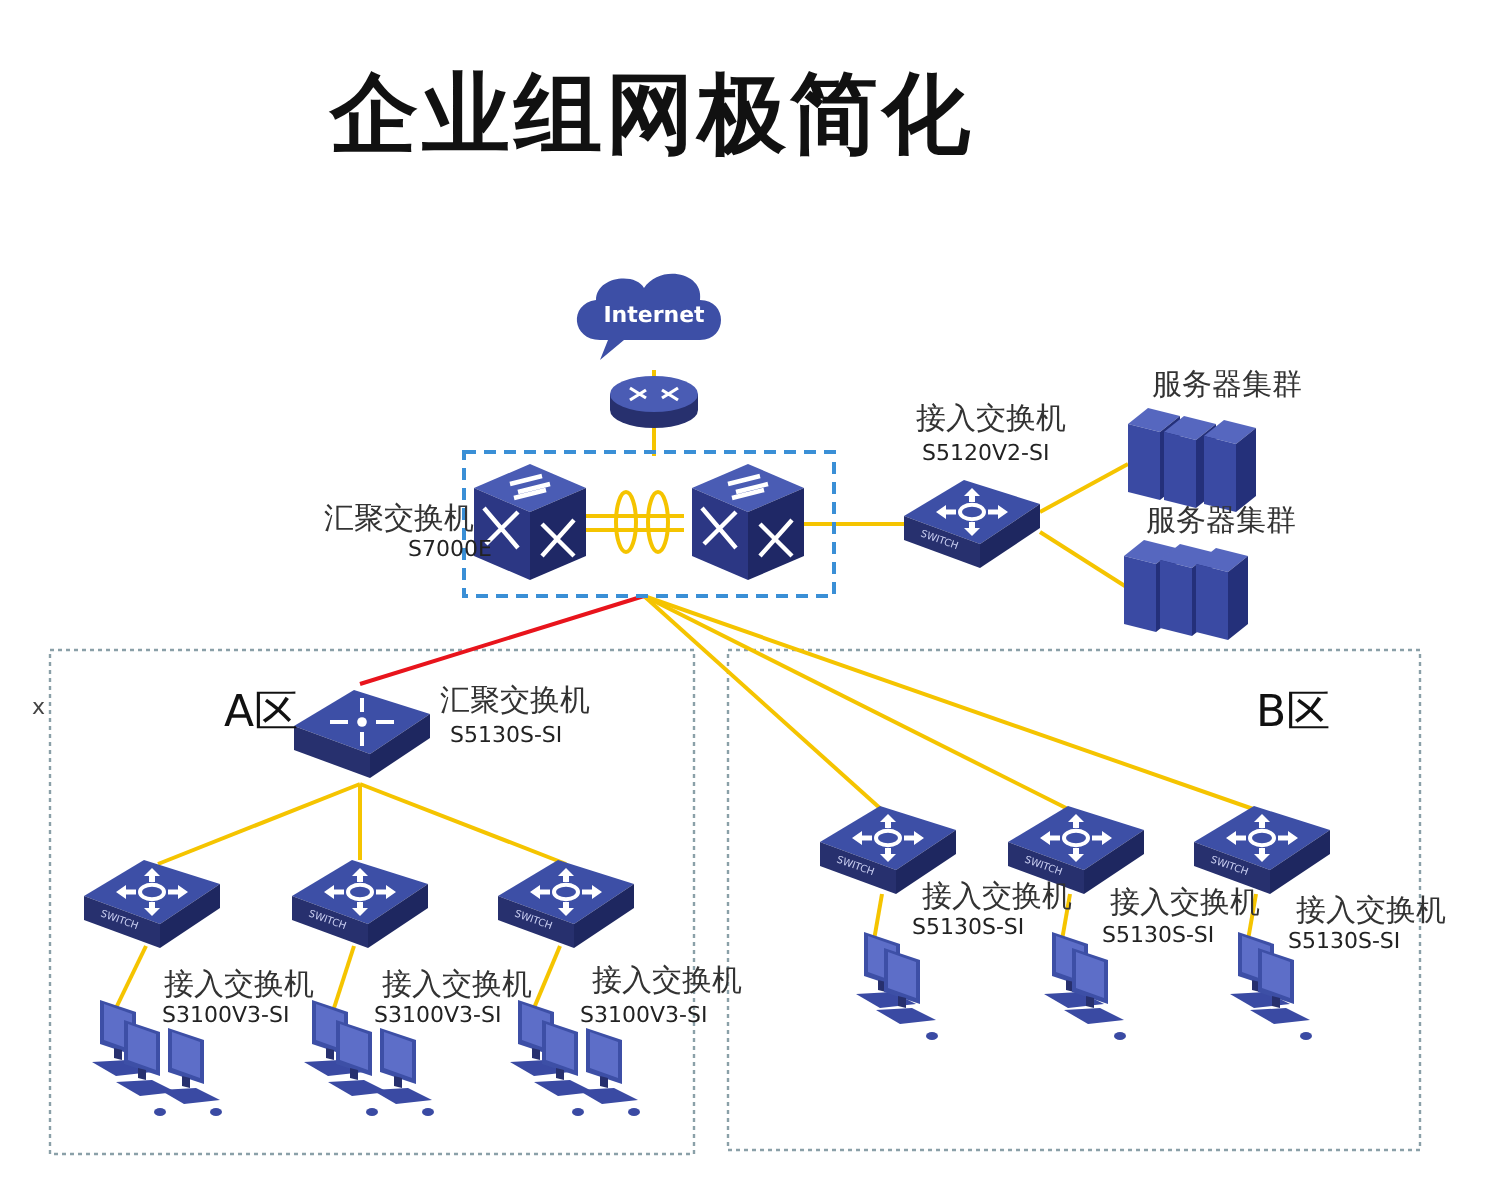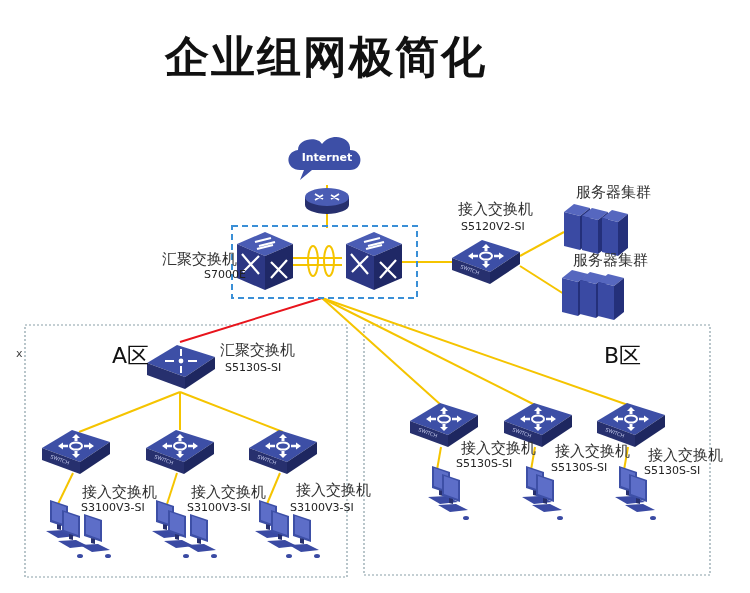--- a/index.html
+++ b/index.html
@@ -172,21 +172,21 @@
   <div class="lbl" style="left:162px;top:250px;">汇聚交换机</div>
   <div class="model" style="left:164px;top:268px;margin-left:40px;">S7000E</div>
 
   <div class="lbl" style="left:458px;top:200px;">接入交换机</div>
   <div class="model" style="left:461px;top:220px;">S5120V2-SI</div>
 
   <div class="lbl" style="left:576px;top:183px;">服务器集群</div>
   <div class="lbl" style="left:573px;top:251px;">服务器集群</div>
 
   <div class="zone-lbl" style="left:64px;top:341px;margin-left:48px;">A区</div>
-  <div class="zone-lbl" style="left:604px;top:341px;">B区</div>
+  <div class="zone-lbl" style="left:628px;top:341px;">B区</div>
 
   <div class="lbl" style="left:220px;top:341px;">汇聚交换机</div>
   <div class="model" style="left:225px;top:361px;">S5130S-SI</div>
 
   <div class="lbl" style="left:82px;top:483px;">接入交换机</div>
   <div class="model" style="left:81px;top:501px;">S3100V3-SI</div>
   <div class="lbl" style="left:191px;top:483px;">接入交换机</div>
   <div class="model" style="left:187px;top:501px;">S3100V3-SI</div>
   <div class="lbl" style="left:296px;top:481px;">接入交换机</div>
   <div class="model" style="left:290px;top:501px;">S3100V3-SI</div>

